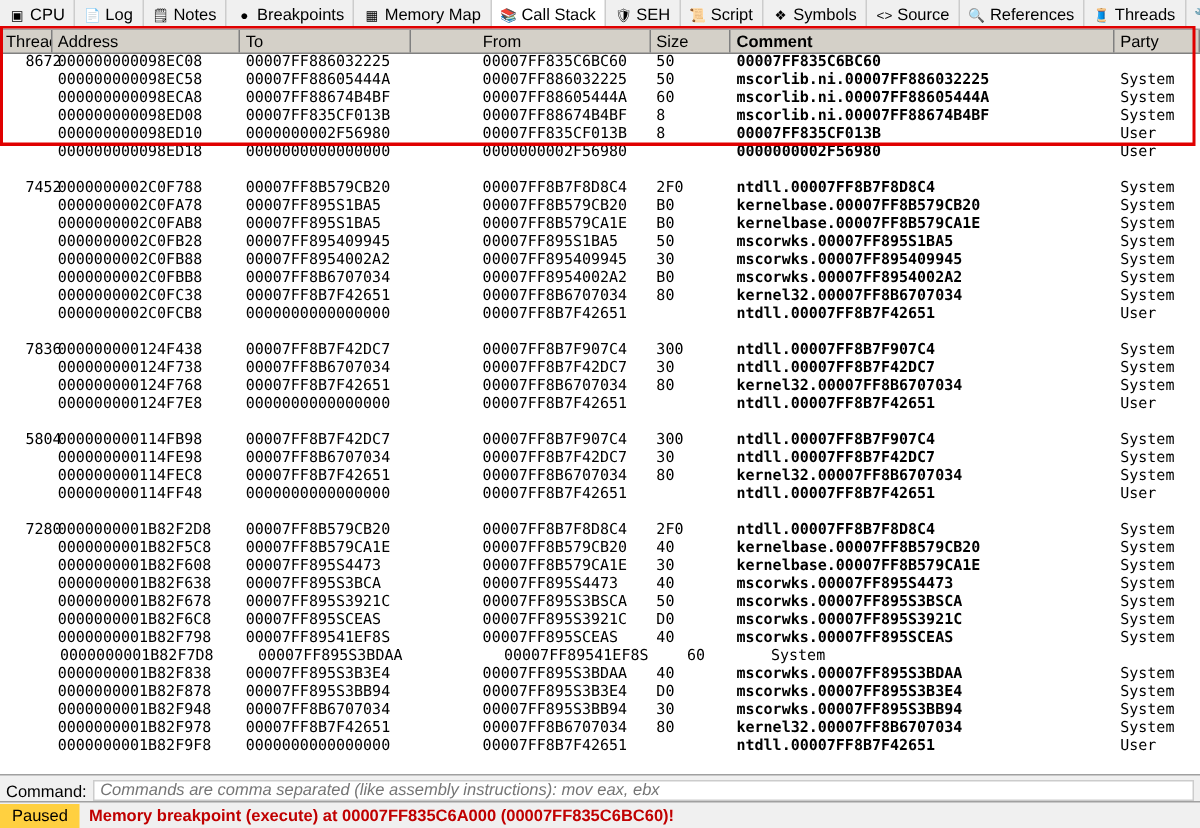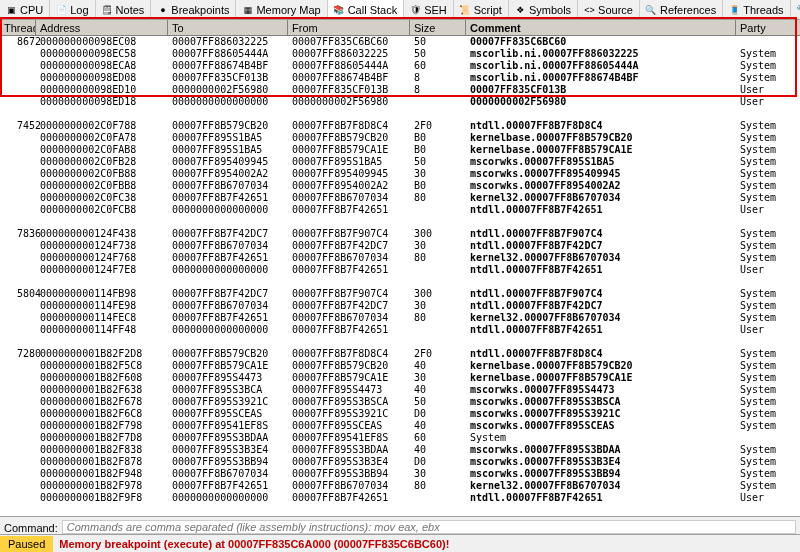--- a/index.html
+++ b/index.html
@@ -3,21 +3,21 @@
 <meta charset="utf-8">
 <style>
 * { margin:0; padding:0; box-sizing:border-box; }
 body { font-family:"Tahoma","Segoe UI",sans-serif; font-size:11px; background:#fff; width:800px; height:552px; overflow:hidden; position:relative; }
 .tabs { display:flex; background:#f0f0f0; border-bottom:1px solid #a0a0a0; height:20px; align-items:center; overflow:hidden; }
 .tab { display:flex; align-items:center; padding:0 6px; height:100%; border-right:1px solid #ccc; cursor:pointer; white-space:nowrap; gap:3px; }
 .tab.active { background:#fff; }
 .ic { width:11px; height:11px; display:inline-flex; align-items:center; justify-content:center; font-size:9px; }
 .header-row { display:flex; background:#d4d0c8; height:16px; border-bottom:1px solid #808080;text-align:center; }
 .header-cell { border-right:1px solid #808080; padding:0 4px; font-size:11px; display:flex; align-items:center; overflow:hidden; }
-.c-thread{width:36px;} .c-addr{width:132px;} .c-to{width:120px;} .c-from{width:122px;} .c-size{width:56px;} .c-comment{width:270px;font-weight:bold;} .c-party{width:60px;}
+.c-thread{width:36px;} .c-addr{width:132px;} .c-to{width:120px;} .c-from{width:122px;margin-left:44px;} .c-size{width:56px;} .c-comment{width:270px;font-weight:bold;} .c-party{width:60px;}
 .grid { height:478px; overflow:auto; font-family:Consolas,monospace; font-size:10px; line-height:12px; position:relative; }
 .thread-group { position:relative; }
 .thread-id { position:absolute; left:0; top:0; width:36px; font-family:Consolas,monospace; font-size:10px; padding-left:17px; }
 .row { display:flex; height:12px; }
 .row .c-thread{} .row .cell{ padding:0 4px; overflow:hidden; white-space:nowrap; }
 .group-sep { height:12px; }
 .command-bar { position:absolute; bottom:18px; left:0; right:0; height:18px; display:flex; align-items:flex-end; background:#f0f0f0; border-top:1px solid #a0a0a0; padding:0 4px; gap:4px; }
 .command-bar input { flex:1; font-size:11px; padding:0 4px; font-style:italic; color:#808080; border:1px solid #ccc; }
 .status-bar { position:absolute; bottom:0; left:0; right:0; height:18px; display:flex; align-items:center; background:#f0f0f0; border-top:1px solid #a0a0a0; }
 .status-paused { background:#ffd040; padding:2px 8px; font-size:11px; }

